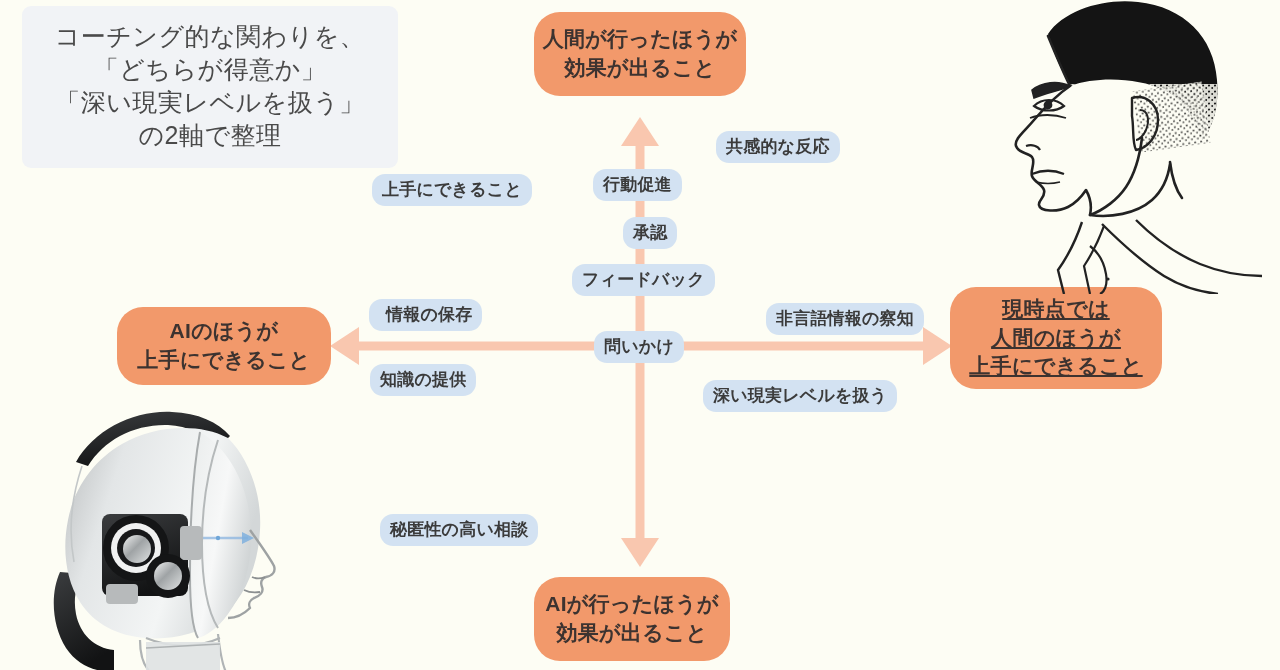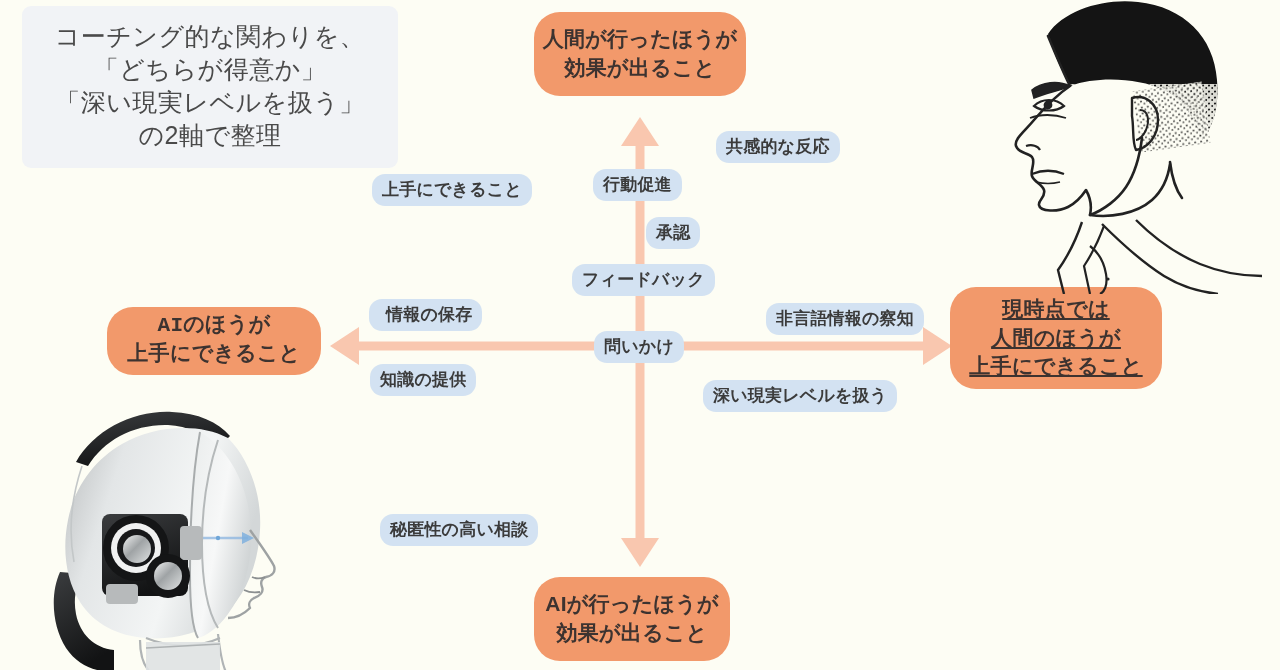--- a/index.html
+++ b/index.html
@@ -63,42 +63,42 @@
     flex-direction: column;
     align-items: center;
     justify-content: center;
     box-sizing: border-box;
     letter-spacing: 0.3px;
   }
   .pill .ln { display: block; white-space: pre; }
 
   #pill-top    { left: 534px; top: 12px;  width: 212px; height: 84px; }
   #pill-bottom { left: 534px; top: 577px; width: 196px; height: 84px; }
-  #pill-left   { left: 107px; top: 307px; width: 214px; height: 68px; font-family: Liberation Mono, monospace; }
+  #pill-left   { left: 117px; top: 307px; width: 214px; height: 78px; }
   #pill-right  { left: 950px; top: 287px; width: 212px; height: 102px; text-decoration: underline; }
 
   
   .tag {
     position: absolute;
     background: #d3e2f2;
     border-radius: 13px;
     color: #3b3b3b;
     font-size: 17px;
     font-weight: 700;
     line-height: 1;
     padding: 7px 10px 8px;
     white-space: nowrap;
     box-sizing: border-box;
     letter-spacing: 0.2px;
   }
 
   #tag-timely       { left: 372px; top: 174px; }
   #tag-empathy      { left: 716px; top: 131px; }
   #tag-action       { left: 593px; top: 169px; }
-  #tag-approval     { left: 646px; top: 217px; }
+  #tag-approval     { left: 623px; top: 217px; }
   #tag-feedback     { left: 572px; top: 264px; }
   #tag-storage      { left: 369px; top: 299px; padding-left: 17px; }
   #tag-knowledge    { left: 370px; top: 364px; }
   #tag-question     { left: 594px; top: 331px; }
   #tag-nonverbal    { left: 766px; top: 303px; }
   #tag-deep         { left: 703px; top: 380px; }
   #tag-confidential { left: 380px; top: 514px; }
 
   
   #human-illustration {

